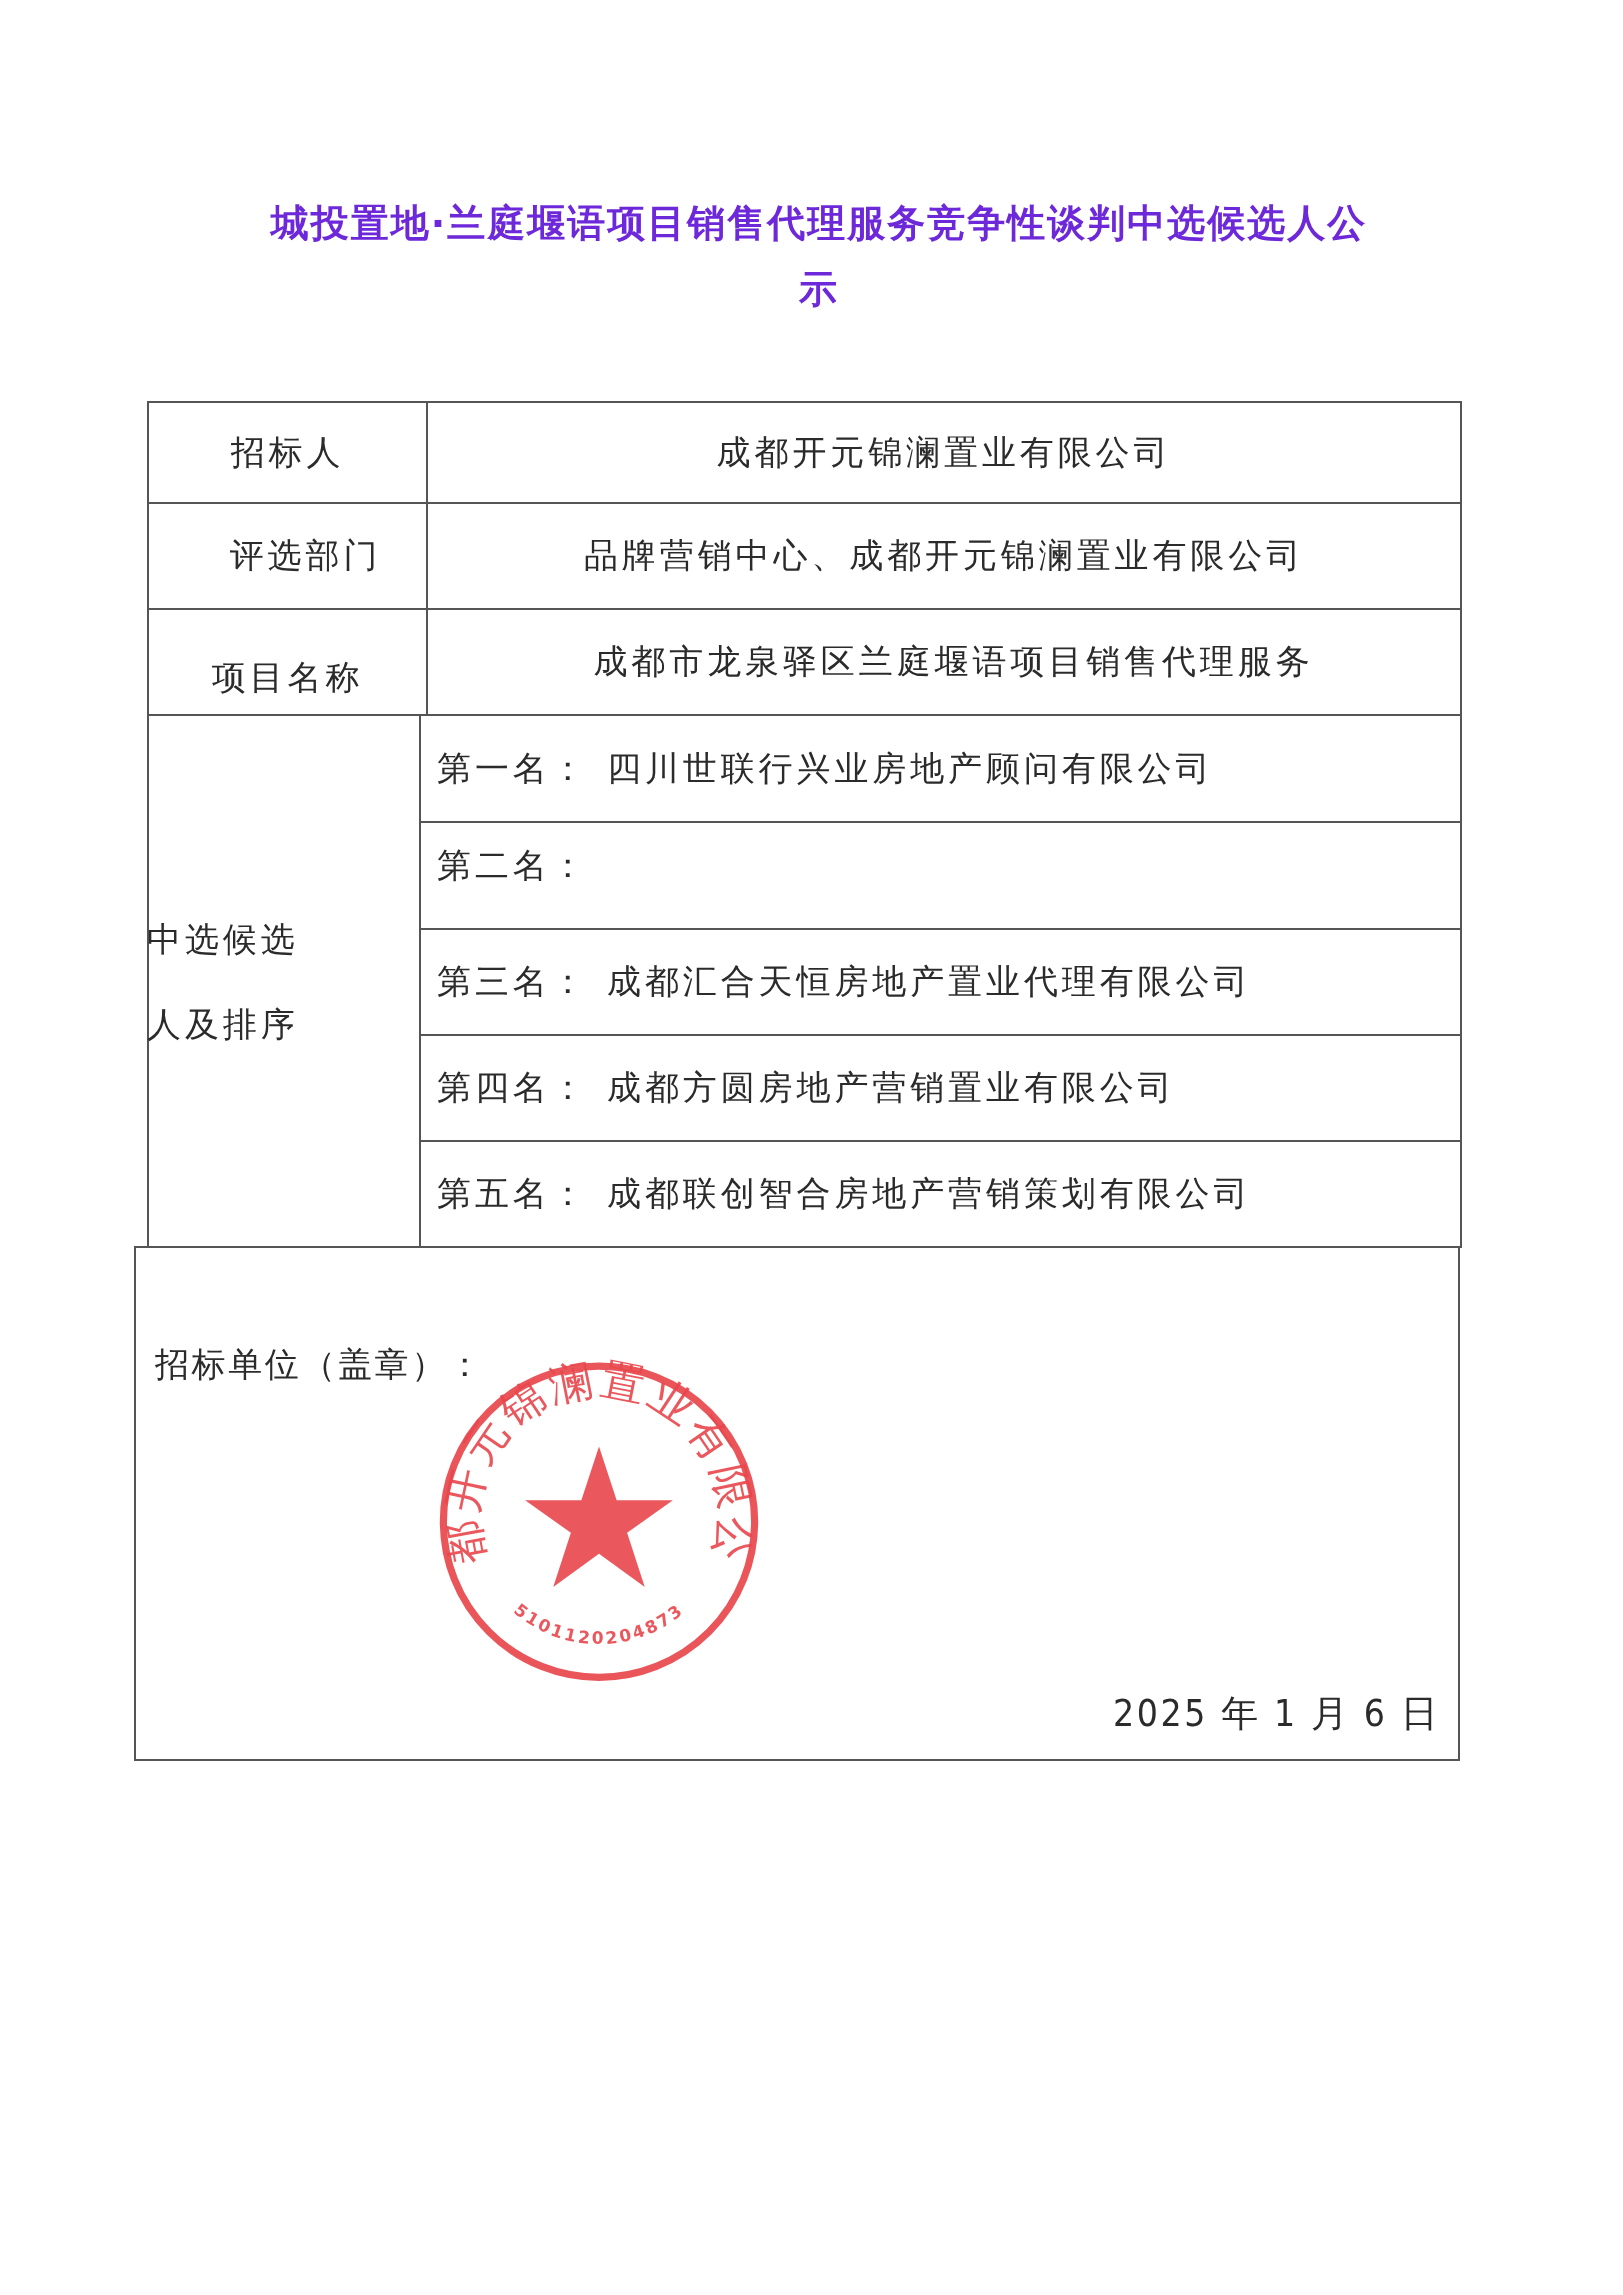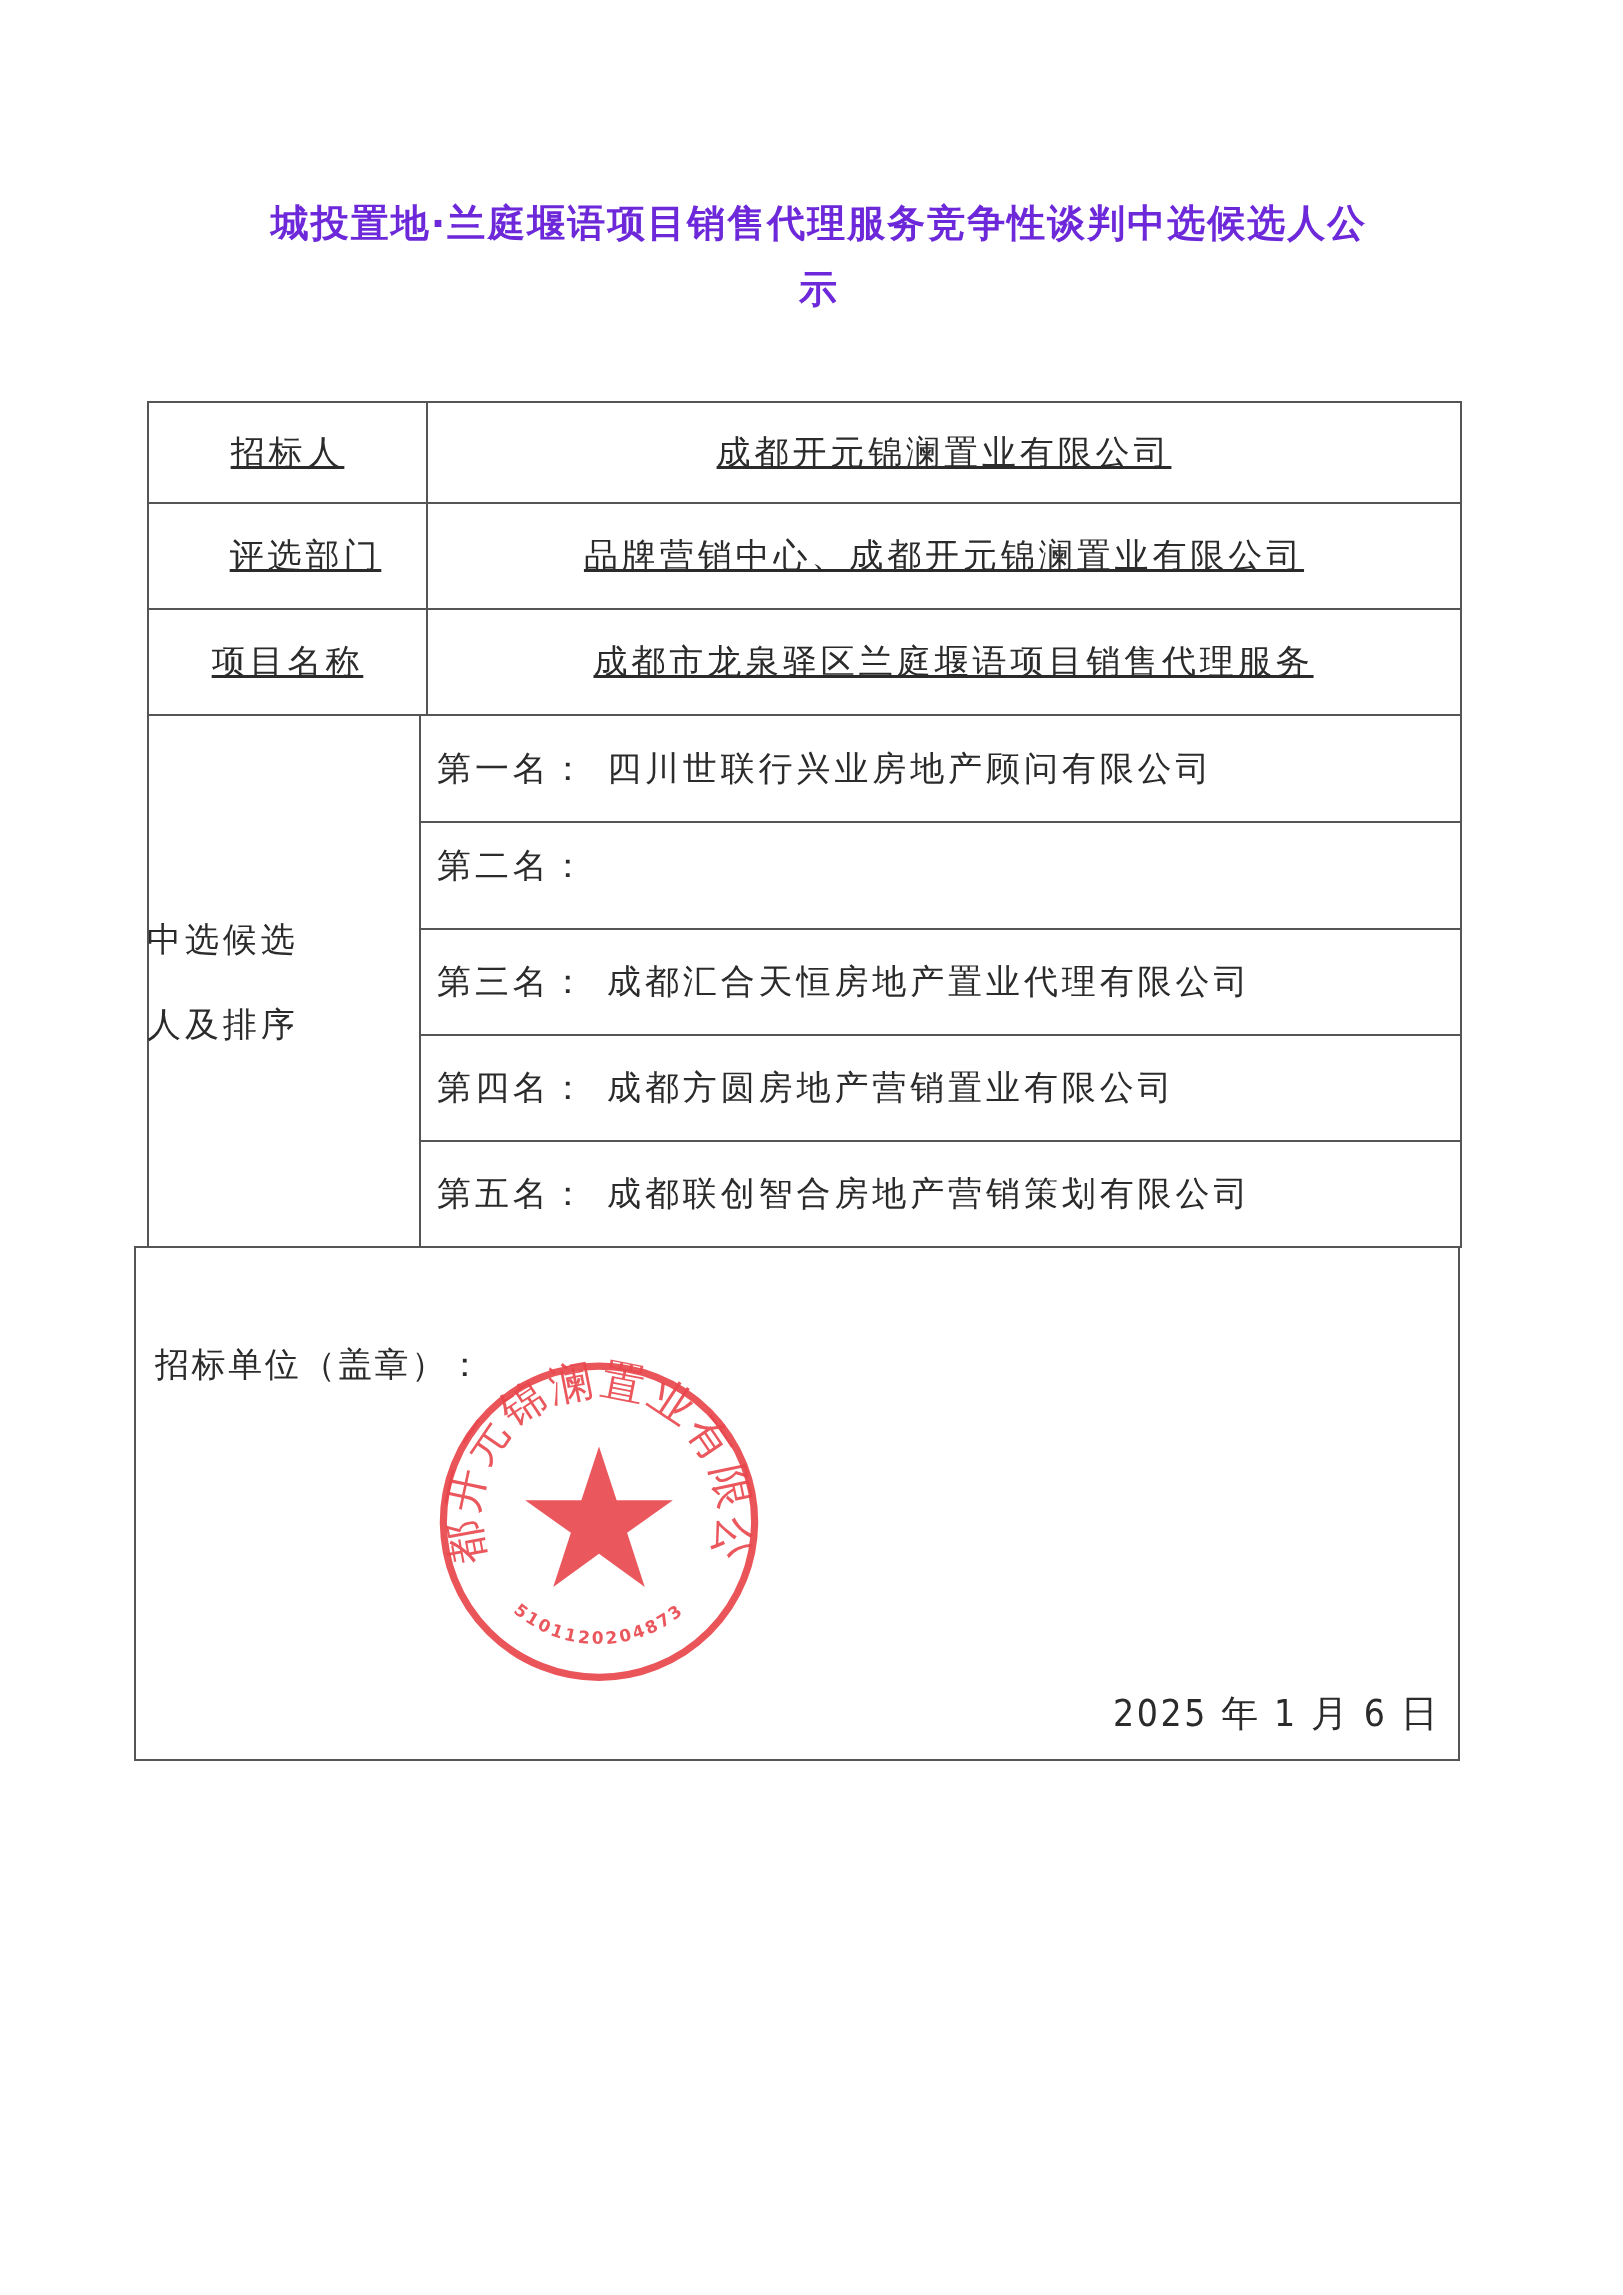--- a/index.html
+++ b/index.html
@@ -19,21 +19,21 @@
     .box {
       position: absolute; border: 2px solid #555; box-sizing: border-box;
     }
     .hline { position: absolute; height: 2px; background: #555; }
     .vline { position: absolute; width: 2px; background: #555; }
 
     .cell-text {
       position: absolute; display: flex; align-items: center;
       font-size: 34px; letter-spacing: 3.9px; color: #2b2b2b; white-space: nowrap;
     }
-    .center { justify-content: center; text-align: center; text-decoration: underline; }
+    .center { justify-content: center; text-align: center; }
     .left { justify-content: flex-start; }
 
     .rank-label { display: inline-block; width: 170px; }
 
     .candidate-label {
       position: absolute; left: 147px; width: 272px; top: 897px;
       text-align: left; font-size: 34px; letter-spacing: 3.9px; line-height: 85px;
     }
 
     .stamp-label {
@@ -66,21 +66,21 @@
 
 <div class="vline" style="left:426px; top:401px; height:314px;"></div>
 <div class="vline" style="left:419px; top:714px; height:534px;"></div>
 
 <div class="cell-text center" style="left:149px; top:403px; width:277px; height:99px;">招标人</div>
 <div class="cell-text center" style="left:428px; top:403px; width:1032px; height:99px;">成都开元锦澜置业有限公司</div>
 
 <div class="cell-text center" style="left:149px; top:503px; width:277px; height:105px;margin-left:18px;">评选部门</div>
 <div class="cell-text center" style="left:428px; top:503px; width:1032px; height:105px;">品牌营销中心、成都开元锦澜置业有限公司</div>
 
-<div class="cell-text center" style="left:149px; top:610px; width:277px; height:103px;">项目名称</div>
+<div class="cell-text center" style="left:149px; top:626px; width:277px; height:103px;">项目名称</div>
 <div class="cell-text center" style="left:428px; top:610px; width:1051px; height:103px;">成都市龙泉驿区兰庭堰语项目销售代理服务</div>
 
 <div class="candidate-label">
   <div>中选候选</div>
   <div>人及排序</div>
 </div>
 
 <div class="cell-text left" style="left:437px; top:716px; width:1021px; height:105px;">
   <span class="rank-label">第一名：</span>
   <span>四川世联行兴业房地产顾问有限公司</span>

